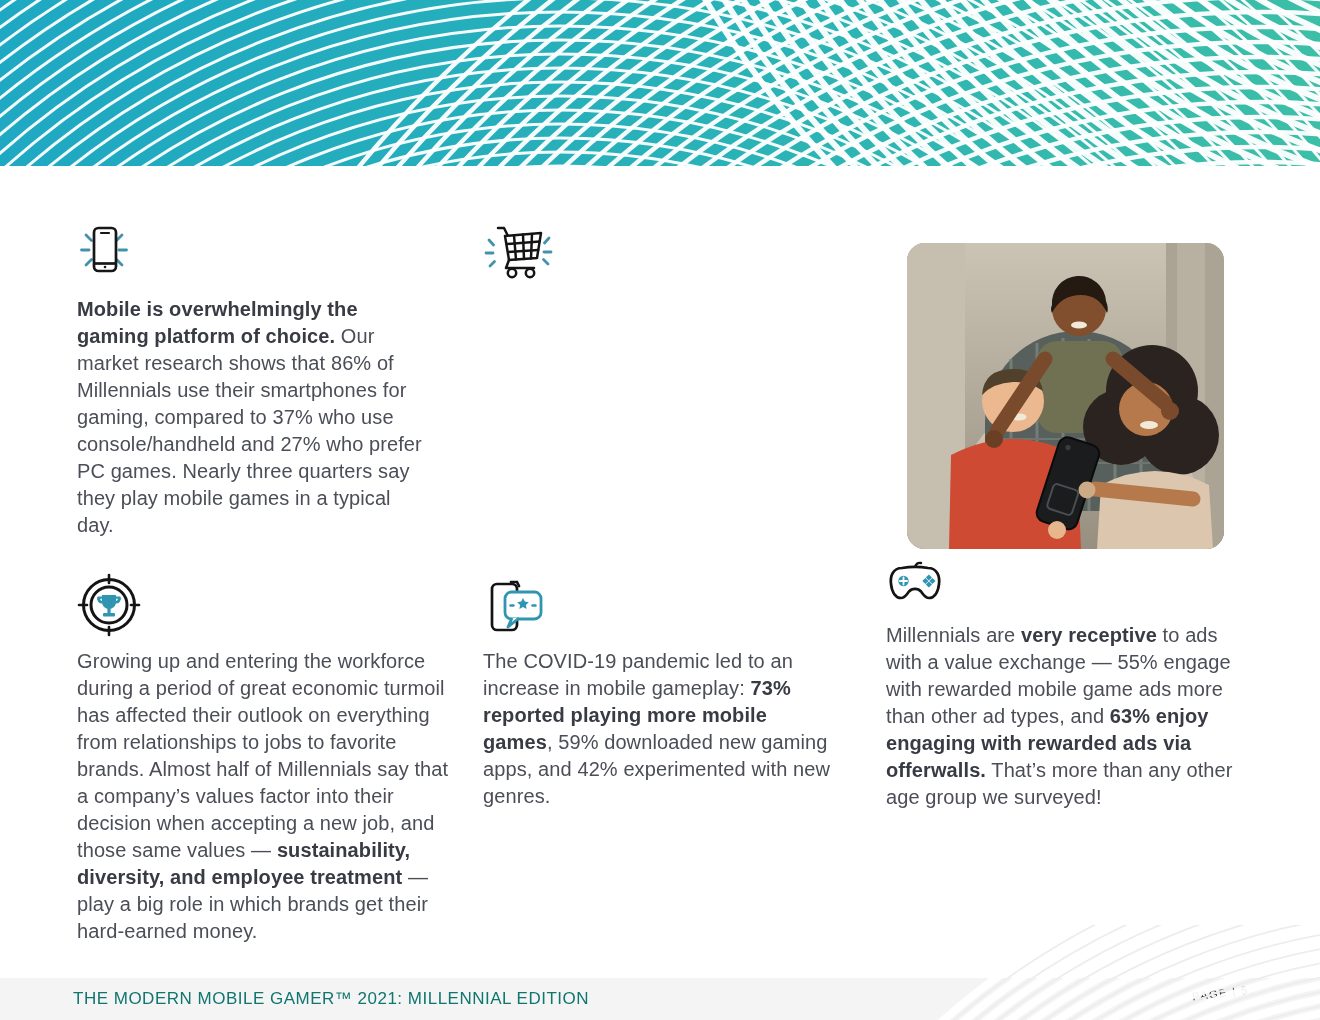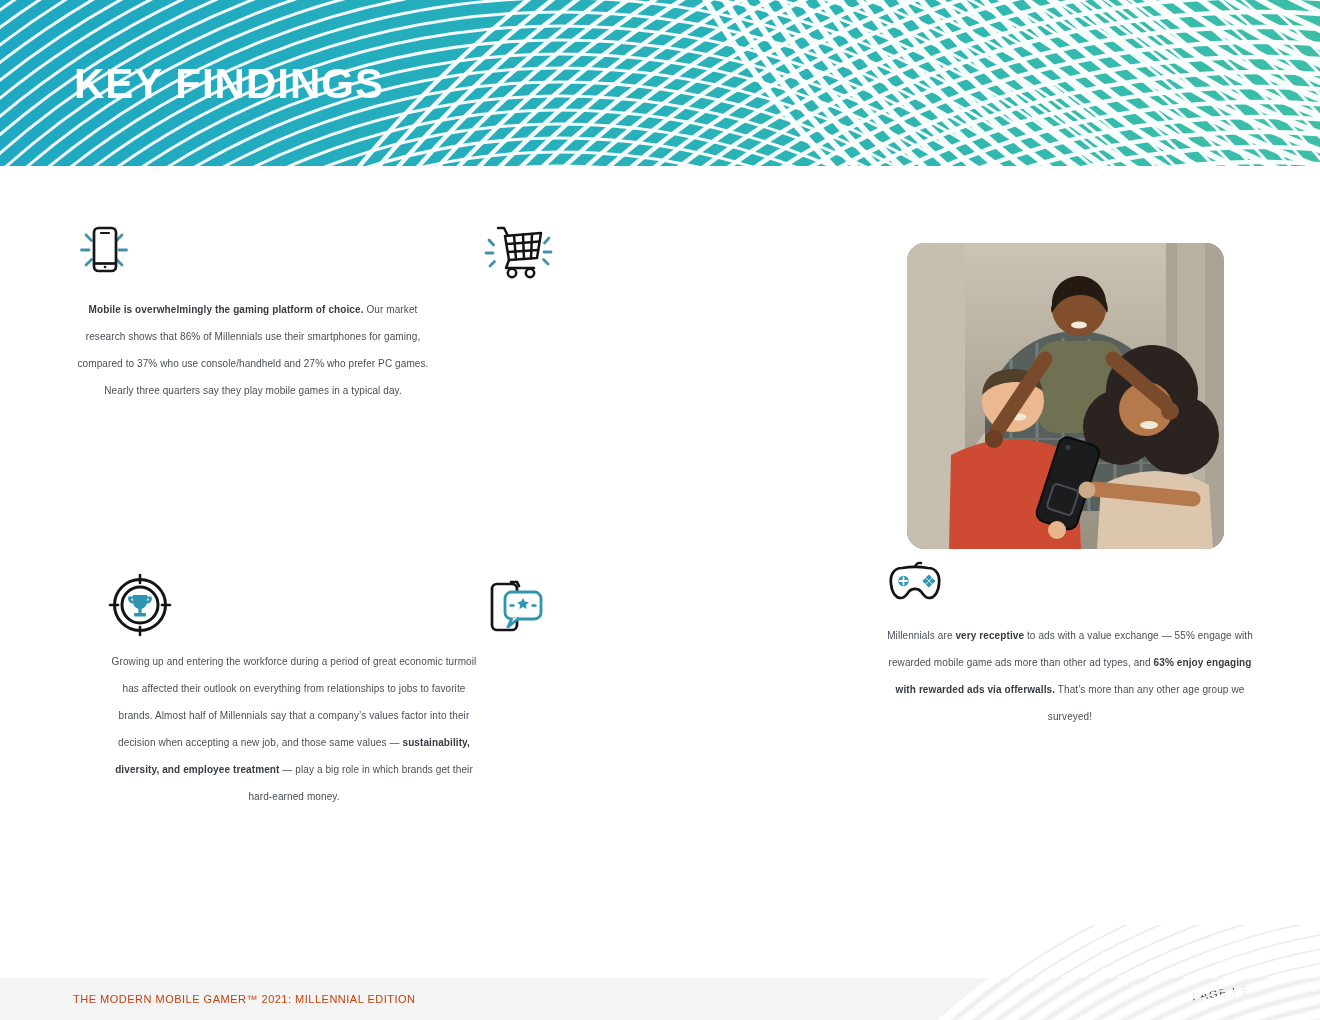--- a/index.html
+++ b/index.html
@@ -11,33 +11,33 @@
   .header{position:absolute;left:0;top:0;width:1320px;height:166px;
           background:linear-gradient(100deg,#1ea8c3 0%,#29b2b7 55%,#3dbfa6 100%);
           overflow:hidden;}
   .header svg{position:absolute;left:0;top:0;}
   .page-title{position:absolute;left:74px;top:60px;margin:0;color:#ffffff;
               font-size:42px;font-weight:800;letter-spacing:1px;z-index:3;}
 
   
   .finding{position:absolute;}
   .icon-box{display:block;}
-  .finding .text{margin:0;font-size:10px;line-height:27px;color:#4b4e57;
-                 letter-spacing:.1px;text-align:center;}
+  .finding .text{margin:0;font-size:20px;line-height:27px;color:#4b4e57;
+                 letter-spacing:.1px;}
   .text .b{font-weight:700;color:#383b43;}
 
   
   .photo{position:absolute;left:907px;top:243px;width:317px;height:306px;
          border-radius:18px;overflow:hidden;background:#a89f90;}
 
   
   .footer{position:absolute;left:0;top:978px;width:1320px;height:42px;
           background:#f4f4f5;display:flex;align-items:center;}
-  .footer-title{margin-left:73px;font-size:11px;letter-spacing:.5px;
-                color:#c2410c;font-weight:500;}
+  .footer-title{margin-left:73px;font-size:17px;letter-spacing:.5px;
+                color:#0f766e;font-weight:500;}
   .page-num{position:absolute;left:1192px;top:987px;font-size:11px;color:#2e3134;
             transform:rotate(-7deg);letter-spacing:1.5px;z-index:4;font-weight:500;}
   .corner-waves{position:absolute;right:0;top:925px;width:400px;height:95px;
                 pointer-events:none;z-index:5;}
 </style>
 </head>
 <body>
 
 <div class="page">
 
@@ -129,21 +129,20 @@
         <circle cx="1560" cy="-520" r="872" fill="none" stroke="rgba(255,255,255,.95)" stroke-width="6"></circle>
         <circle cx="1560" cy="-520" r="888" fill="none" stroke="rgba(255,255,255,.95)" stroke-width="6"></circle>
         <circle cx="1560" cy="-520" r="904" fill="none" stroke="rgba(255,255,255,.95)" stroke-width="6"></circle>
         <circle cx="1560" cy="-520" r="920" fill="none" stroke="rgba(255,255,255,.95)" stroke-width="6"></circle>
         <circle cx="1560" cy="-520" r="936" fill="none" stroke="rgba(255,255,255,.95)" stroke-width="6"></circle>
         <circle cx="1560" cy="-520" r="952" fill="none" stroke="rgba(255,255,255,.95)" stroke-width="6"></circle>
         <circle cx="1560" cy="-520" r="968" fill="none" stroke="rgba(255,255,255,.95)" stroke-width="6"></circle>
         <circle cx="1560" cy="-520" r="984" fill="none" stroke="rgba(255,255,255,.95)" stroke-width="6"></circle>
         <circle cx="1560" cy="-520" r="1000" fill="none" stroke="rgba(255,255,255,.95)" stroke-width="6"></circle>
       </svg>
-    <h1 class="page-title">KEY FINDINGS</h1>
   </div>
 
   <section class="finding" style="left:77px;top:222px;width:352px;">
     <span class="icon-box" style="height:62px;margin-bottom:12px;">
       <svg width="54" height="62" viewBox="0 0 54 62">
         <g stroke="#4291ad" stroke-width="2.8" stroke-linecap="round">
           <line x1="9" y1="13" x2="14.5" y2="18.5"></line>
             <line x1="4.5" y1="28" x2="12" y2="28"></line>
             <line x1="9" y1="43" x2="14.5" y2="37.5"></line>
           <line x1="45" y1="13" x2="39.5" y2="18.5"></line>
@@ -244,21 +243,21 @@
       <g transform="rotate(18 160 240)">
         <rect x="140" y="196" width="42" height="88" rx="9" fill="#1b1c1e" stroke="#0b0b0c" stroke-width="2"></rect>
         <circle cx="150" cy="206" r="2.6" fill="#3a3b40"></circle>
         <rect x="148" y="244" width="26" height="26" rx="4" fill="none" stroke="#4c4d52" stroke-width="2"></rect>
       </g>
       <circle cx="180" cy="247" r="8.5" fill="#cdab87"></circle>
       <circle cx="150" cy="287" r="9" fill="#e8b68c"></circle>
     </svg>
   </figure>
 
-  <section class="finding" style="left:77px;top:573px;width:372px;margin-left:31px;">
+  <section class="finding" style="left:77px;top:573px;width:372px;">
     <span class="icon-box" style="height:64px;margin-bottom:11px;">
       <svg width="64" height="64" viewBox="0 0 64 64">
         <circle cx="32" cy="32" r="25.5" fill="none" stroke="#141414" stroke-width="3"></circle>
         <circle cx="32" cy="32" r="18" fill="none" stroke="#141414" stroke-width="3"></circle>
         <g stroke="#141414" stroke-width="2.6" stroke-linecap="round">
           <line x1="32" y1="2" x2="32" y2="10"></line>
             <line x1="32" y1="54" x2="32" y2="62"></line>
           <line x1="2" y1="32" x2="10" y2="32"></line>
             <line x1="54" y1="32" x2="62" y2="32"></line>
         </g>
@@ -281,20 +280,21 @@
         <path d="M28,4 h6 l2,4" fill="none" stroke="#141414" stroke-width="2.7" stroke-linecap="round"></path>
         <g>
           <rect x="22" y="14" width="36" height="27" rx="6.5" fill="#fff" stroke="#2f95b1" stroke-width="2.8"></rect>
           <path d="M29,40 l-4,9 l11,-9" fill="#fff" stroke="#2f95b1" stroke-width="2.8" stroke-linejoin="round"></path>
           <path d="M40,20 l1.8,3.6 4,.6 -2.9,2.8 .7,4 -3.6,-1.9 -3.6,1.9 .7,-4 -2.9,-2.8 4,-.6 z" fill="#2f95b1"></path>
           <line x1="27.5" y1="27.5" x2="30.5" y2="27.5" stroke="#2f95b1" stroke-width="2.4" stroke-linecap="round"></line>
           <line x1="49.5" y1="27.5" x2="52.5" y2="27.5" stroke="#2f95b1" stroke-width="2.4" stroke-linecap="round"></line>
         </g>
       </svg>
     </span>
+    <p class="text"><span>The COVID-19 pandemic led to an increase in mobile gameplay: </span><span class="b">73% reported playing more mobile games</span><span>, 59% downloaded new gaming apps, and 42% experimented with new genres.</span></p>
   </section>
 
   <section class="finding" style="left:886px;top:557px;width:368px;">
     <span class="icon-box" style="height:50px;margin-bottom:15px;">
       <svg width="58" height="50" viewBox="0 0 58 50">
         <path d="M29,11 q1,-6 6,-5" fill="none" stroke="#141414" stroke-width="2.4" stroke-linecap="round"></path>
         <path d="M16,11 C7,11 4,19 5,27 C6,36 10,41 15,41 C19,41 21,37 23,34.5 C26,31 32,31 35,34.5 C37,37 39,41 43,41 C48,41 52,36 53,27 C54,19 51,11 42,11 C34,9.5 24,9.5 16,11 Z" fill="#fff" stroke="#141414" stroke-width="2.7"></path>
         <circle cx="17.5" cy="24" r="5.2" fill="#2f95b1"></circle>
         <g stroke="#fff" stroke-width="1.8" stroke-linecap="round">
           <line x1="17.5" y1="20.4" x2="17.5" y2="27.6"></line>

